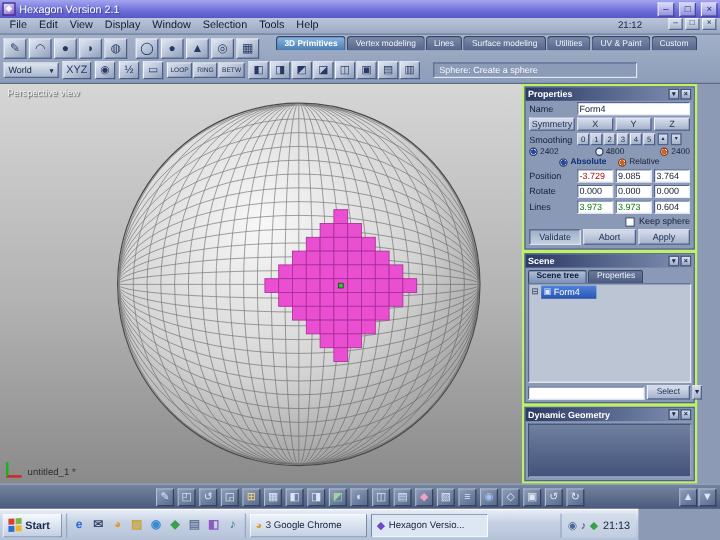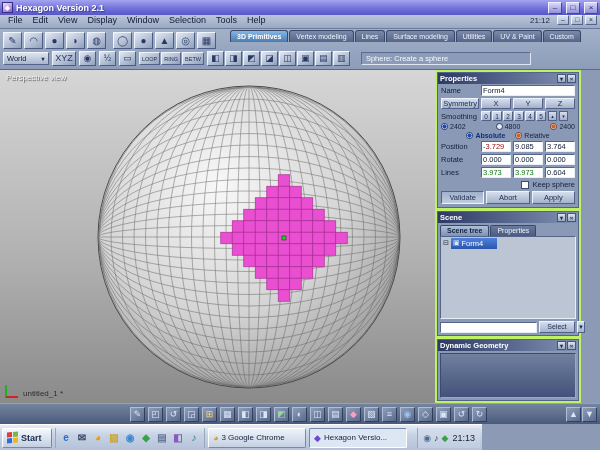--- a/index.html
+++ b/index.html
@@ -4,30 +4,30 @@
 <style>
   *{margin:0;padding:0;box-sizing:border-box;font-family:"Liberation Sans",sans-serif;-webkit-user-select:none;user-select:none}
   html,body{width:600px;height:450px;overflow:hidden;background:#8c9ab6}
   #app{position:relative;width:600px;height:450px;font-size:8px;color:#14203a}
 
   
   #titlebar{position:absolute;left:0;top:0;width:600px;height:15px;display:flex;align-items:center;gap:3px;
     background:linear-gradient(180deg,#a4a4f0 0%,#7272dc 55%,#5656c6 100%);padding:0 2px;color:#fff}
   #app-icon{width:11px;height:11px;background:linear-gradient(145deg,#e8e8ff,#8a5ad0);border:1px solid #3a2a80;
     color:#fff;font-size:7px;line-height:9px;text-align:center}
-  #win-title{font-weight:bold;font-size:9px;flex:1;text-shadow:1px 1px 1px #3a3a90}
+  #win-title{font-weight:normal;font-size:9px;flex:1;text-shadow:1px 1px 1px #3a3a90}
   .winbtn{width:14px;height:12px;background:linear-gradient(180deg,#d8d8f8,#9090dc);border:1px solid;
     border-color:#f0f0ff #46469a #46469a #f0f0ff;color:#23236a;font-size:8px;line-height:10px;text-align:center;margin-left:1px}
 
   
   #menubar{position:absolute;left:0;top:15px;width:600px;height:14px;display:flex;align-items:flex-start;
     background:linear-gradient(180deg,#bcc6da,#9aa8c2);border-bottom:1px solid #6a7a9a;padding:0 3px;font-size:9px}
   .menu-item{padding:0 5px;color:#101a34}
   #menubar-right{margin-left:auto;display:flex;align-items:center;gap:2px}
-  #menu-clock{font-size:8px;color:#182446;margin-right:5px}
+  #menu-clock{font-size:8px;color:#182446;margin-right:20px}
   .menubtn{width:12px;height:10px;background:linear-gradient(180deg,#dce4f0,#a8b6cc);border:1px solid;
     border-color:#f0f4fa #54648a #54648a #f0f4fa;font-size:7px;line-height:8px;text-align:center;color:#24304e}
 
   
   #toolbars{position:absolute;left:0;top:29px;width:600px;height:41px;
     background:linear-gradient(180deg,#a2b0c8,#8d9cb8);border-bottom:1px solid #5a6a8c}
   #tool-left-row1{position:absolute;left:3px;top:3px;display:flex;gap:2px}
   #tool-prims{position:absolute;left:113px;top:3px;display:flex;gap:2px}
   .ticon{width:19px;height:17px;background:linear-gradient(145deg,#e2e8f4,#90a0bc);border:1px solid;
     border-color:#f0f4fc #4c5c84 #4c5c84 #f0f4fc;color:#283a64;font-size:10px;line-height:15px;text-align:center;display:inline-block}
@@ -111,21 +111,21 @@
 
   
   #bottom-strip{position:absolute;left:0;top:403px;width:600px;height:21px;display:flex;align-items:center;
     background:linear-gradient(180deg,#74849e,#4a5a7c);border-top:1px solid #93a2ba;padding-left:130px;gap:3px;color:#dde6f4}
   #bottom-strip .bicon{width:15px;height:15px;font-size:9px;line-height:13px;text-align:center;
     background:linear-gradient(145deg,#8c9cb8,#5a6a8c);border:1px solid;border-color:#aebed4 #30405e #30405e #aebed4}
   #strip-arrows{margin-left:auto;margin-right:3px;display:flex;gap:1px}
   #strip-arrows span{width:11px;height:15px;font-size:6px;line-height:13px}
 
   
-  #taskbar{position:absolute;left:0;top:424px;width:482px;height:26px;display:flex;align-items:center;gap:3px;
+  #taskbar{position:absolute;left:0;top:424px;width:532px;height:26px;display:flex;align-items:center;gap:3px;
     background:linear-gradient(180deg,#e7edf7 0%,#c7d2e4 40%,#b4c2d8 100%);border-top:1px solid #ffffff;padding:0 2px}
   #start-btn{display:flex;align-items:center;gap:3px;width:50px;height:20px;padding:0 4px;
     background:linear-gradient(180deg,#f4f8fe,#c2cfe2);border:1px solid;border-color:#fff #7888a6 #7888a6 #fff;border-radius:2px}
   #start-flag{display:grid;grid-template-columns:5px 5px;grid-template-rows:5px 5px;gap:1px;transform:skewY(-4deg)}
   #start-flag i{display:block}
   #start-label{font-size:9px;font-weight:bold;color:#1a2a4a}
   #quick-launch{display:flex;align-items:center;gap:2px;padding:0 3px;border-left:1px solid #98a8c0;border-right:1px solid #98a8c0;height:20px}
   .qicon{width:14px;height:14px;font-size:10px;line-height:13px;text-align:center;font-weight:bold}
   .task{display:flex;align-items:center;gap:3px;width:98px;height:20px;padding:0 4px;font-size:8px;color:#14203a;
     background:linear-gradient(180deg,#eef3fa,#c4d0e2);border:1px solid;border-color:#fff #7888a6 #7888a6 #fff;border-radius:2px;white-space:nowrap;overflow:hidden}

